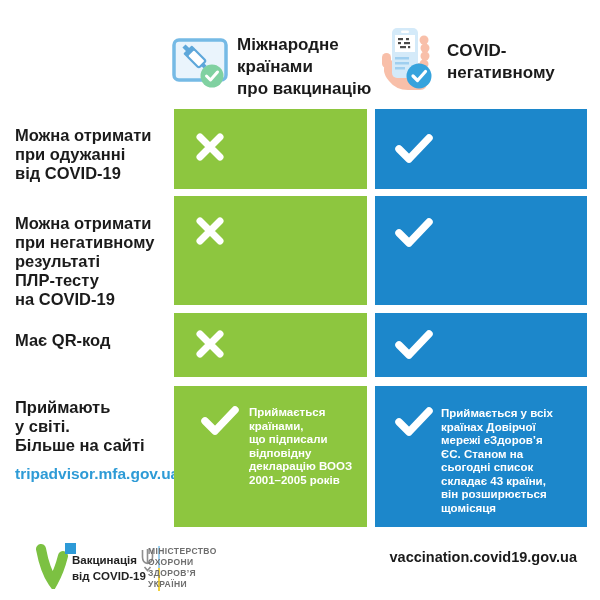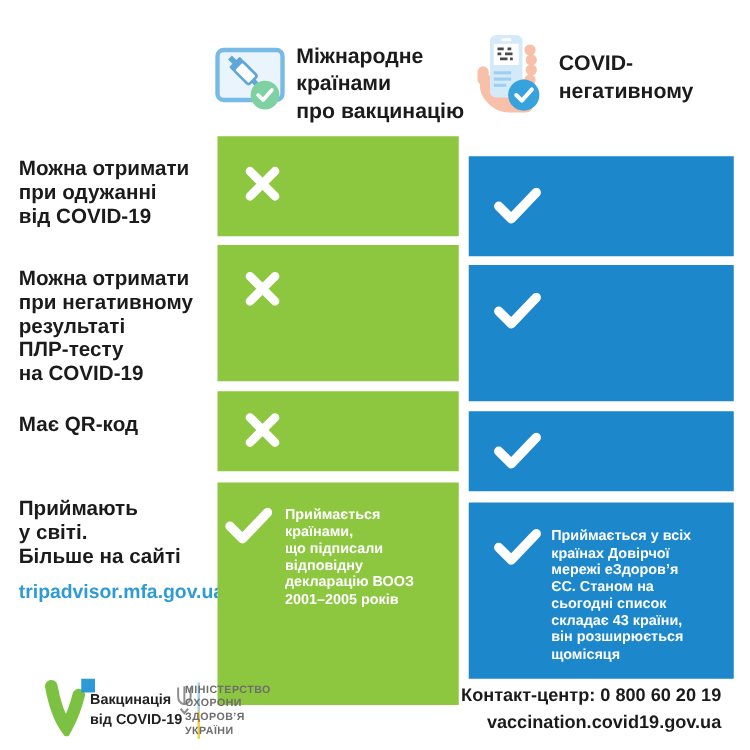--- a/index.html
+++ b/index.html
@@ -7,21 +7,21 @@
   .canvas { position:relative; width:600px; height:600px; background:#ffffff; overflow:hidden; }
   .abs { position:absolute; }
   .pre { white-space:pre-line; }
 
   
   .header-title { font-size:17px; font-weight:bold; color:#1b1b1b; line-height:22px; }
 
   
   .cell { position:absolute; display:flex; align-items:flex-start; }
   .cell-green { background:#8DC63F; }
-  .cell-blue  { background:#1C87CB;margin-top:16px; }
+  .cell-blue  { background:#1C87CB; }
   .mark { flex:0 0 auto; }
 
   
   .row-label { font-size:16.5px; font-weight:bold; color:#1b1b1b; line-height:19px; }
   .site-link { font-size:15.5px; font-weight:bold; color:#2E9BD6; line-height:21px; text-decoration:none; display:inline-block; }
 
   
   .cell-note { color:#ffffff; font-size:11.5px; font-weight:bold; line-height:13.5px; }
 
   
@@ -122,21 +122,21 @@
     <svg class="mark" width="30" height="30" viewBox="0 0 30 30">
       <path d="M5 5 L25 25 M25 5 L5 25" stroke="#ffffff" stroke-width="7" stroke-linecap="round"></path>
     </svg>
   </div>
   <div class="cell cell-blue" style="left:375px; top:313px; width:212px; height:64px; padding:17px 0 0 20px;">
     <svg class="mark" width="38" height="30" viewBox="0 0 38 30">
       <path d="M4 15 L14 25 L34 4" fill="none" stroke="#ffffff" stroke-width="7.5" stroke-linecap="round" stroke-linejoin="round"></path>
     </svg>
   </div>
 
-  <div class="cell cell-green" style="left:174px; top:386px; width:193px; height:178px; padding:20px 0 0 6px;">
+  <div class="cell cell-green" style="left:174px; top:386px; width:193px; height:141px; padding:20px 0 0 27px;">
     <svg class="mark" width="38" height="30" viewBox="0 0 38 30">
       <path d="M4 15 L14 25 L34 4" fill="none" stroke="#ffffff" stroke-width="7.5" stroke-linecap="round" stroke-linejoin="round"></path>
     </svg>
     <div class="cell-note pre" style="margin-left:10px;">Приймається
 країнами,
 що підписали
 відповідну
 декларацію ВООЗ
 2001–2005 років</div>
   </div>
@@ -173,17 +173,16 @@
       </g>
     </svg>
   </div>
   <div class="abs ministry-sep" style="left:158px; top:546px;"></div>
   <div class="abs ministry-text pre" style="left:148px; top:546px;">МІНІСТЕРСТВО
 ОХОРОНИ
 ЗДОРОВ’Я
 УКРАЇНИ</div>
 
   <div class="abs contact-text" style="right:23px; top:547px; width:300px;">
-    <div>Контакт-центр: 0 800 60 20 19</div>
     <div>vaccination.covid19.gov.ua</div>
   </div>
 
 </div>
 
 </body></html>

